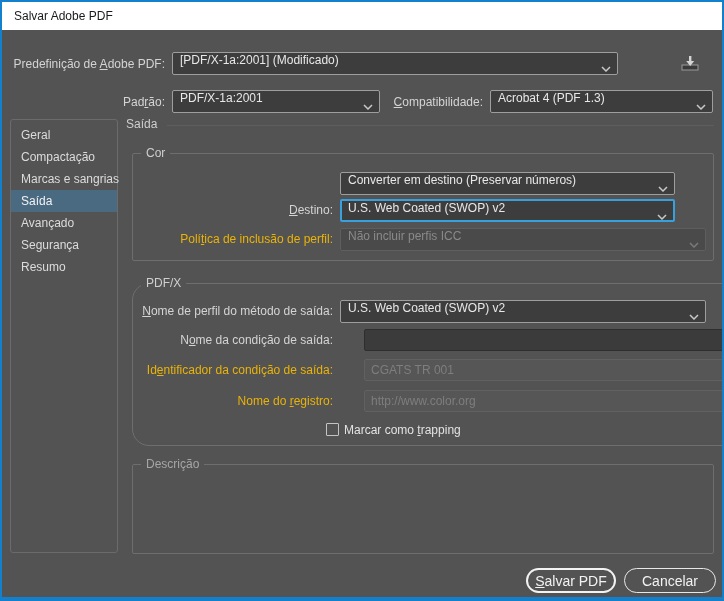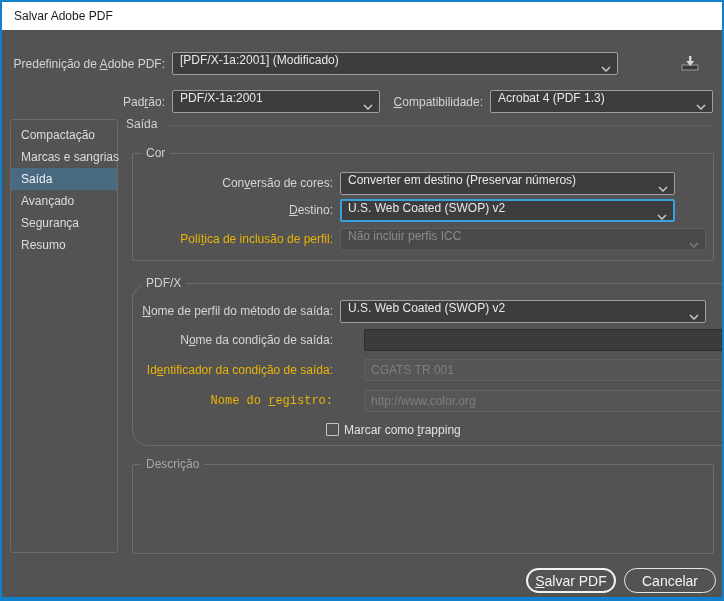--- a/index.html
+++ b/index.html
@@ -125,39 +125,37 @@
   <div class="select" style="left:488px;top:88px;width:223px;">
     <span class="val">Acrobat 4 (PDF 1.3)</span>
     <span class="chev">
       <svg width="10" height="6" viewBox="0 0 10 6">
           <polyline points="1,1 5,5 9,1" fill="none" stroke="#C8C8C8" stroke-width="1.5"></polyline>
         </svg>
     </span>
   </div>
 
   <div class="sidebar">
+    <div class="side-item">Geral</div>
     <div class="side-item">Compactação</div>
     <div class="side-item">Marcas e sangrias</div>
     <div class="side-item selected">Saída</div>
     <div class="side-item">Avançado</div>
     <div class="side-item">Segurança</div>
     <div class="side-item">Resumo</div>
   </div>
 
   <div class="panel-header">
     <span>Saída</span>
     <span class="rule"></span>
   </div>
 
   <div class="fieldset" style="left:130px;top:151px;width:582px;height:108px;">
     <span class="legend">Cor</span>
 
-    <div class="label" style="left:0;top:18px;width:200px;">
-      <span class="lbl"><span>Con</span><span class="ak">v</span><span>ersão de cores:</span></span>
-    </div>
     <div class="select" style="left:207px;top:18px;width:335px;">
       <span class="val">Converter em destino (Preservar números)</span>
       <span class="chev">
         <svg width="10" height="6" viewBox="0 0 10 6">
             <polyline points="1,1 5,5 9,1" fill="none" stroke="#C8C8C8" stroke-width="1.5"></polyline>
           </svg>
       </span>
     </div>
 
     <div class="label" style="left:0;top:45px;width:200px;">
@@ -203,21 +201,21 @@
     <div class="label" style="left:0;top:45px;width:200px;">
       <span class="lbl"><span>N</span><span class="ak">o</span><span>me da condição de saída:</span></span>
     </div>
     <input class="tinput" style="left: 207px; top: 45px; width: 366px;" value="">
 
     <div class="label disabled" style="left:0;top:75px;width:200px;">
       <span class="lbl"><span>Id</span><span class="ak">e</span><span>ntificador da condição de saída:</span></span>
     </div>
     <input class="tinput" style="left: 207px; top: 75px; width: 366px;" disabled="" value="CGATS TR 001">
 
-    <div class="label disabled" style="left:0;top:106px;width:200px;font-family:Liberation Mono, monospace;">
+    <div class="label disabled" style="left:0;top:106px;width:200px;">
       <span class="lbl"><span>Nome do </span><span class="ak">r</span><span>egistro:</span></span>
     </div>
     <input class="tinput" style="left: 207px; top: 106px; width: 366px;" disabled="" value="http://www.color.org">
 
     <span class="checkbox" style="left:193px;top:139px;"></span>
     <div class="cb-label" style="left:211px;top:138px;">
       <span class="lbl"><span>Marcar como </span><span class="ak">t</span><span>rapping</span></span>
     </div>
   </div>
 

